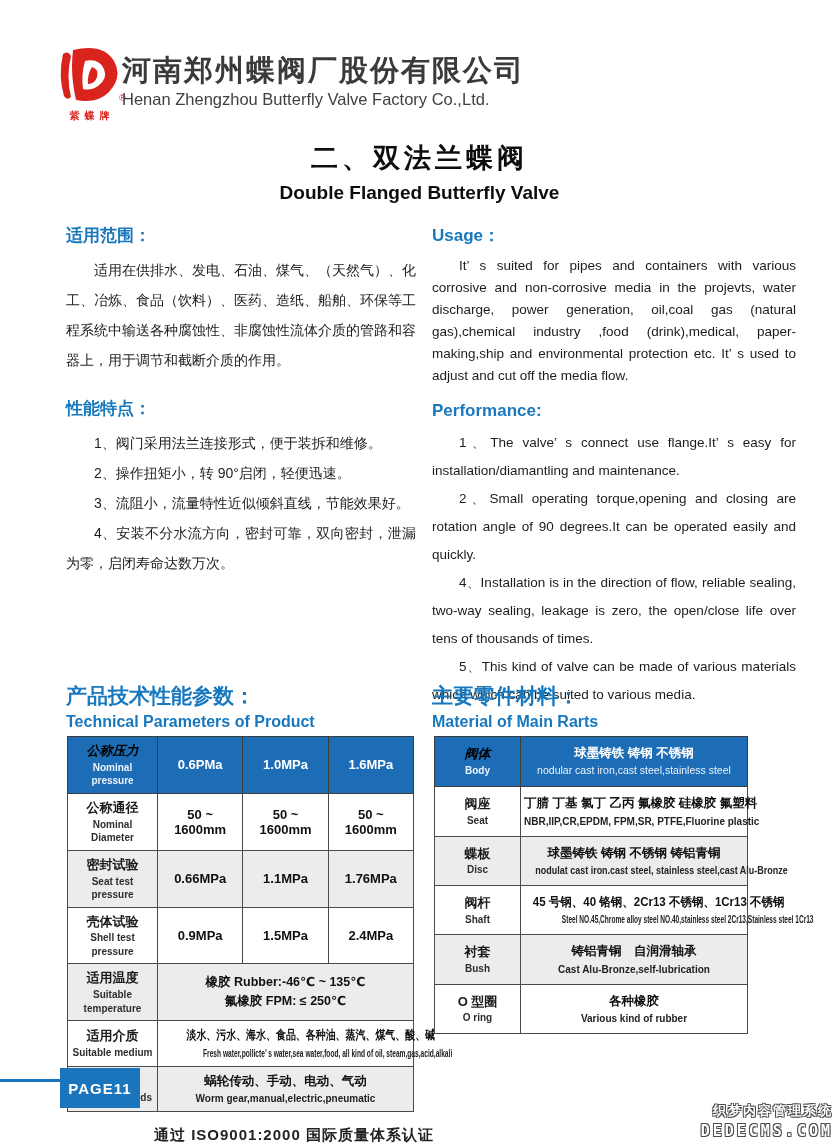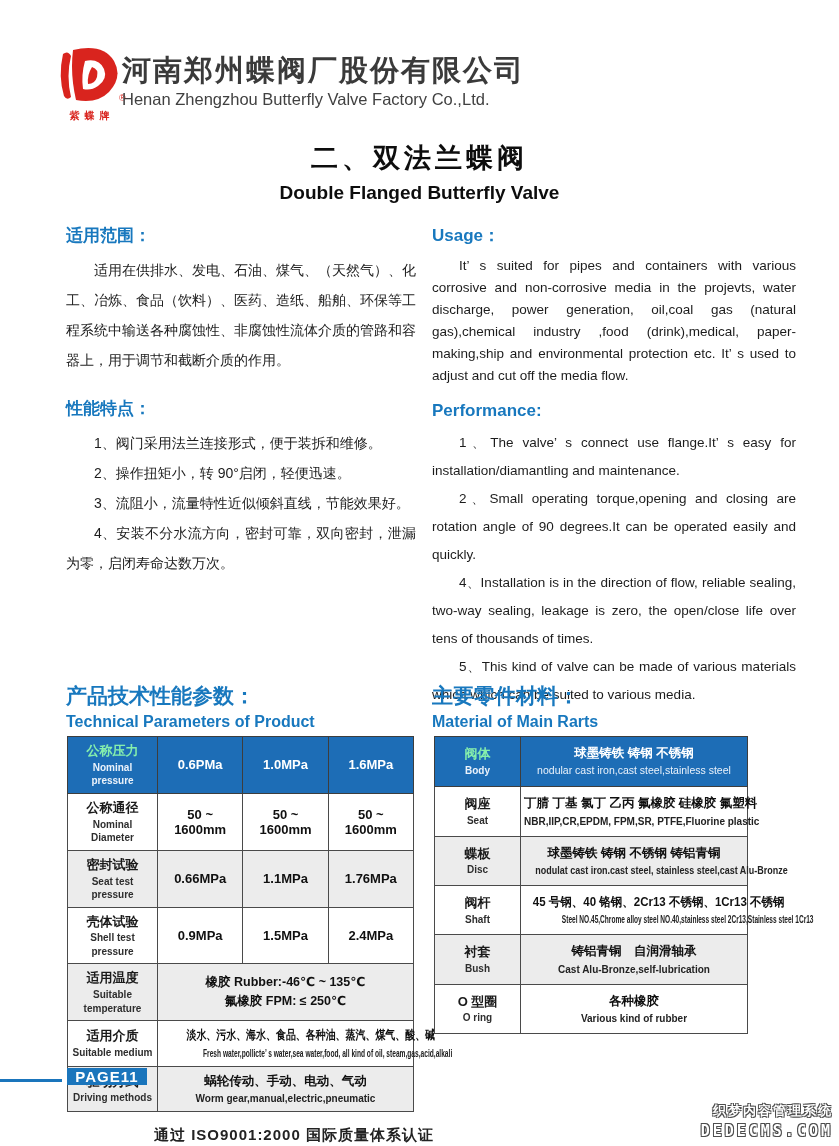--- a/index.html
+++ b/index.html
@@ -45,31 +45,31 @@
   table{border-collapse:collapse;table-layout:fixed;}
   #tech-table{position:absolute;left:67px;top:736px;width:347px;}
   #mat-table{position:absolute;left:434px;top:736px;width:314px;}
   th,td{border:1px solid #4a4a4a;text-align:center;vertical-align:middle;padding:5px 3px;}
   #mat-table th,#mat-table td{padding:7px 3px;}
   tr.thead th,tr.thead td{background:var(--table-header-blue);color:#fff;border-color:#3d3d3d;}
   tr.thead td{font-size:13px;font-weight:600;}
   tr.shade th,tr.shade td{background:#ececec;}
   .lbl-cn{display:block;font-size:13px;font-weight:bold;color:#1a1a1a;line-height:1.45;}
   .lbl-en{display:block;font-size:10px;color:#2e2e2e;line-height:1.35;}
-  tr.thead .lbl-cn{color:#86efac;}
+  tr.thead .lbl-cn{color:#000000;font-style:italic;}
   tr.thead .lbl-en{color:#eaf2fb;}
   .val{font-size:13px;font-weight:bold;color:#101010;}
   .ln{display:block;white-space:nowrap;}
   .ln.cn{font-size:12.5px;font-weight:bold;color:#101010;line-height:1.55;}
   .ln.en{font-size:10px;font-weight:600;color:#222;line-height:1.5;}
   tr.thead .ln.cn{color:#fff;}
   tr.thead .ln.en{color:#eaf2fb;font-weight:400;font-size:10.5px;}
   
   .footer-line{position:absolute;left:0;top:1079px;width:62px;height:3px;background:var(--footer-blue);}
-  .page-badge{position:absolute;left:67px;top:1068px;width:80px;height:17px;background:var(--footer-blue);
+  .page-badge{position:absolute;left:60px;top:1068px;width:80px;height:40px;background:var(--footer-blue);
     color:#fff;font-size:15px;font-weight:bold;letter-spacing:1px;display:flex;align-items:center;justify-content:center;}
   .cert-text{position:absolute;left:154px;top:1126px;font-size:15px;font-weight:600;color:#222;letter-spacing:1px;}
   
   .watermark{position:absolute;right:6px;bottom:6px;text-align:right;
     color:#fff;font-weight:bold;font-family:"DejaVu Sans Mono","Liberation Mono",monospace;
     text-shadow:-1px -1px 0 #4d4d4d,1px -1px 0 #4d4d4d,-1px 1px 0 #4d4d4d,1px 1px 0 #4d4d4d;}
   .wm-1{font-size:13px;letter-spacing:2px;}
   .wm-2{font-size:15px;letter-spacing:3px;margin-top:2px;}
 </style>
 </head>

